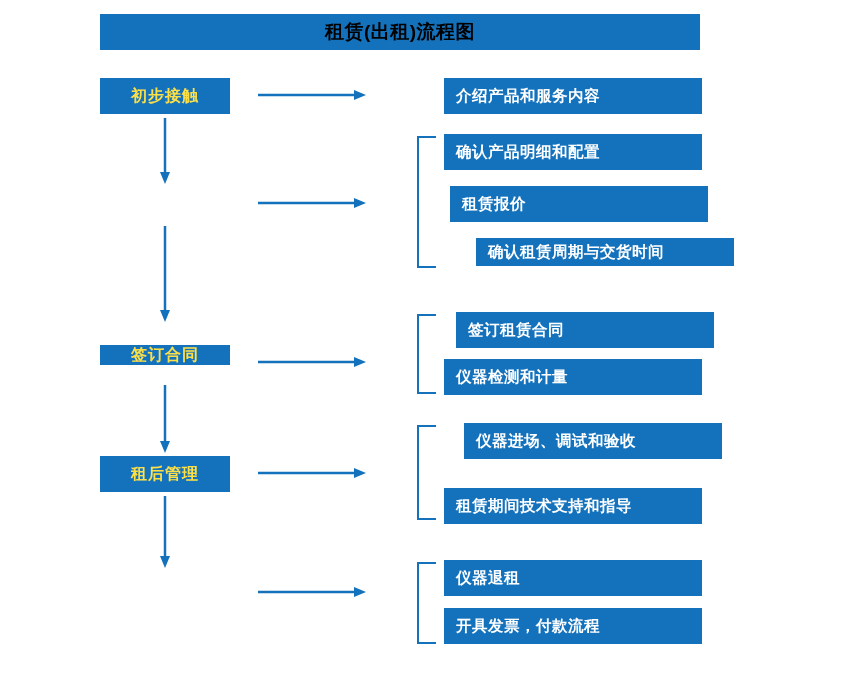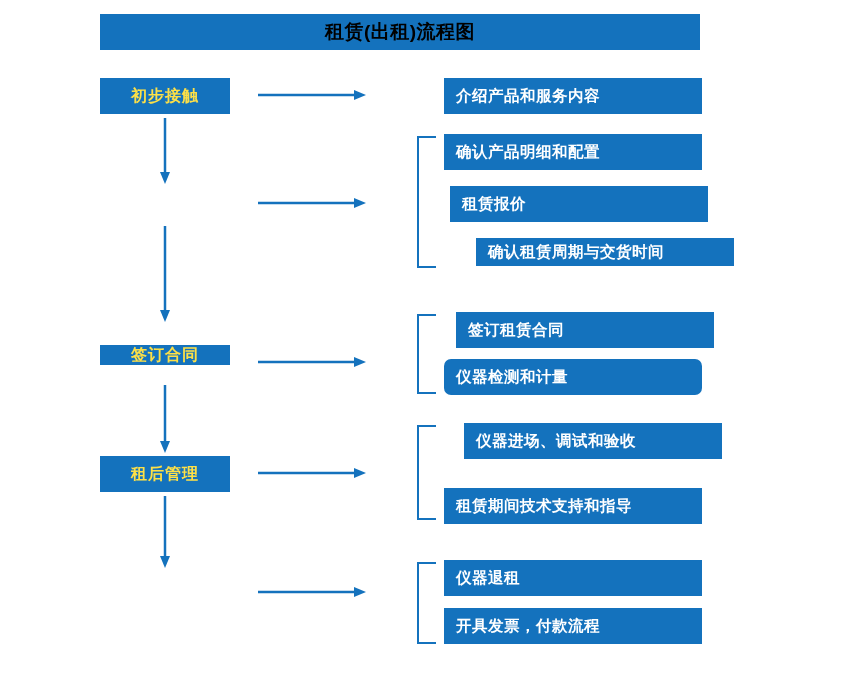--- a/index.html
+++ b/index.html
@@ -143,21 +143,21 @@
 
   <div class="bracket" style="left:414px; top:314px; width:22px; height:80px;">
     <svg width="22" height="80" viewBox="0 0 22 80">
       <path d="M22 1 L4 1 L4 79 L22 79" fill="none" stroke="#1472bd" stroke-width="2"></path>
     </svg>
   </div>
 
   <div class="detail-box" style="left:444px; top:312px; width:258px; height:36px;margin-left:12px;">
     <span>签订租赁合同</span>
   </div>
-  <div class="detail-box" style="left:444px; top:359px; width:258px; height:36px;border-radius:7px;">
+  <div class="detail-box" style="left:444px; top:359px; width:258px; height:36px;">
     <span>仪器检测和计量</span>
   </div>
 
   <div class="arrow-v" style="left:159px; top:385px; height:68px;">
     <svg width="12" height="68" viewBox="0 0 12 68">
       <line x1="6" y1="0" x2="6" y2="58" stroke="#1472bd" stroke-width="2.5"></line>
       <polygon points="6,68 1,56 11,56" fill="#1472bd"></polygon>
     </svg>
   </div>
 

